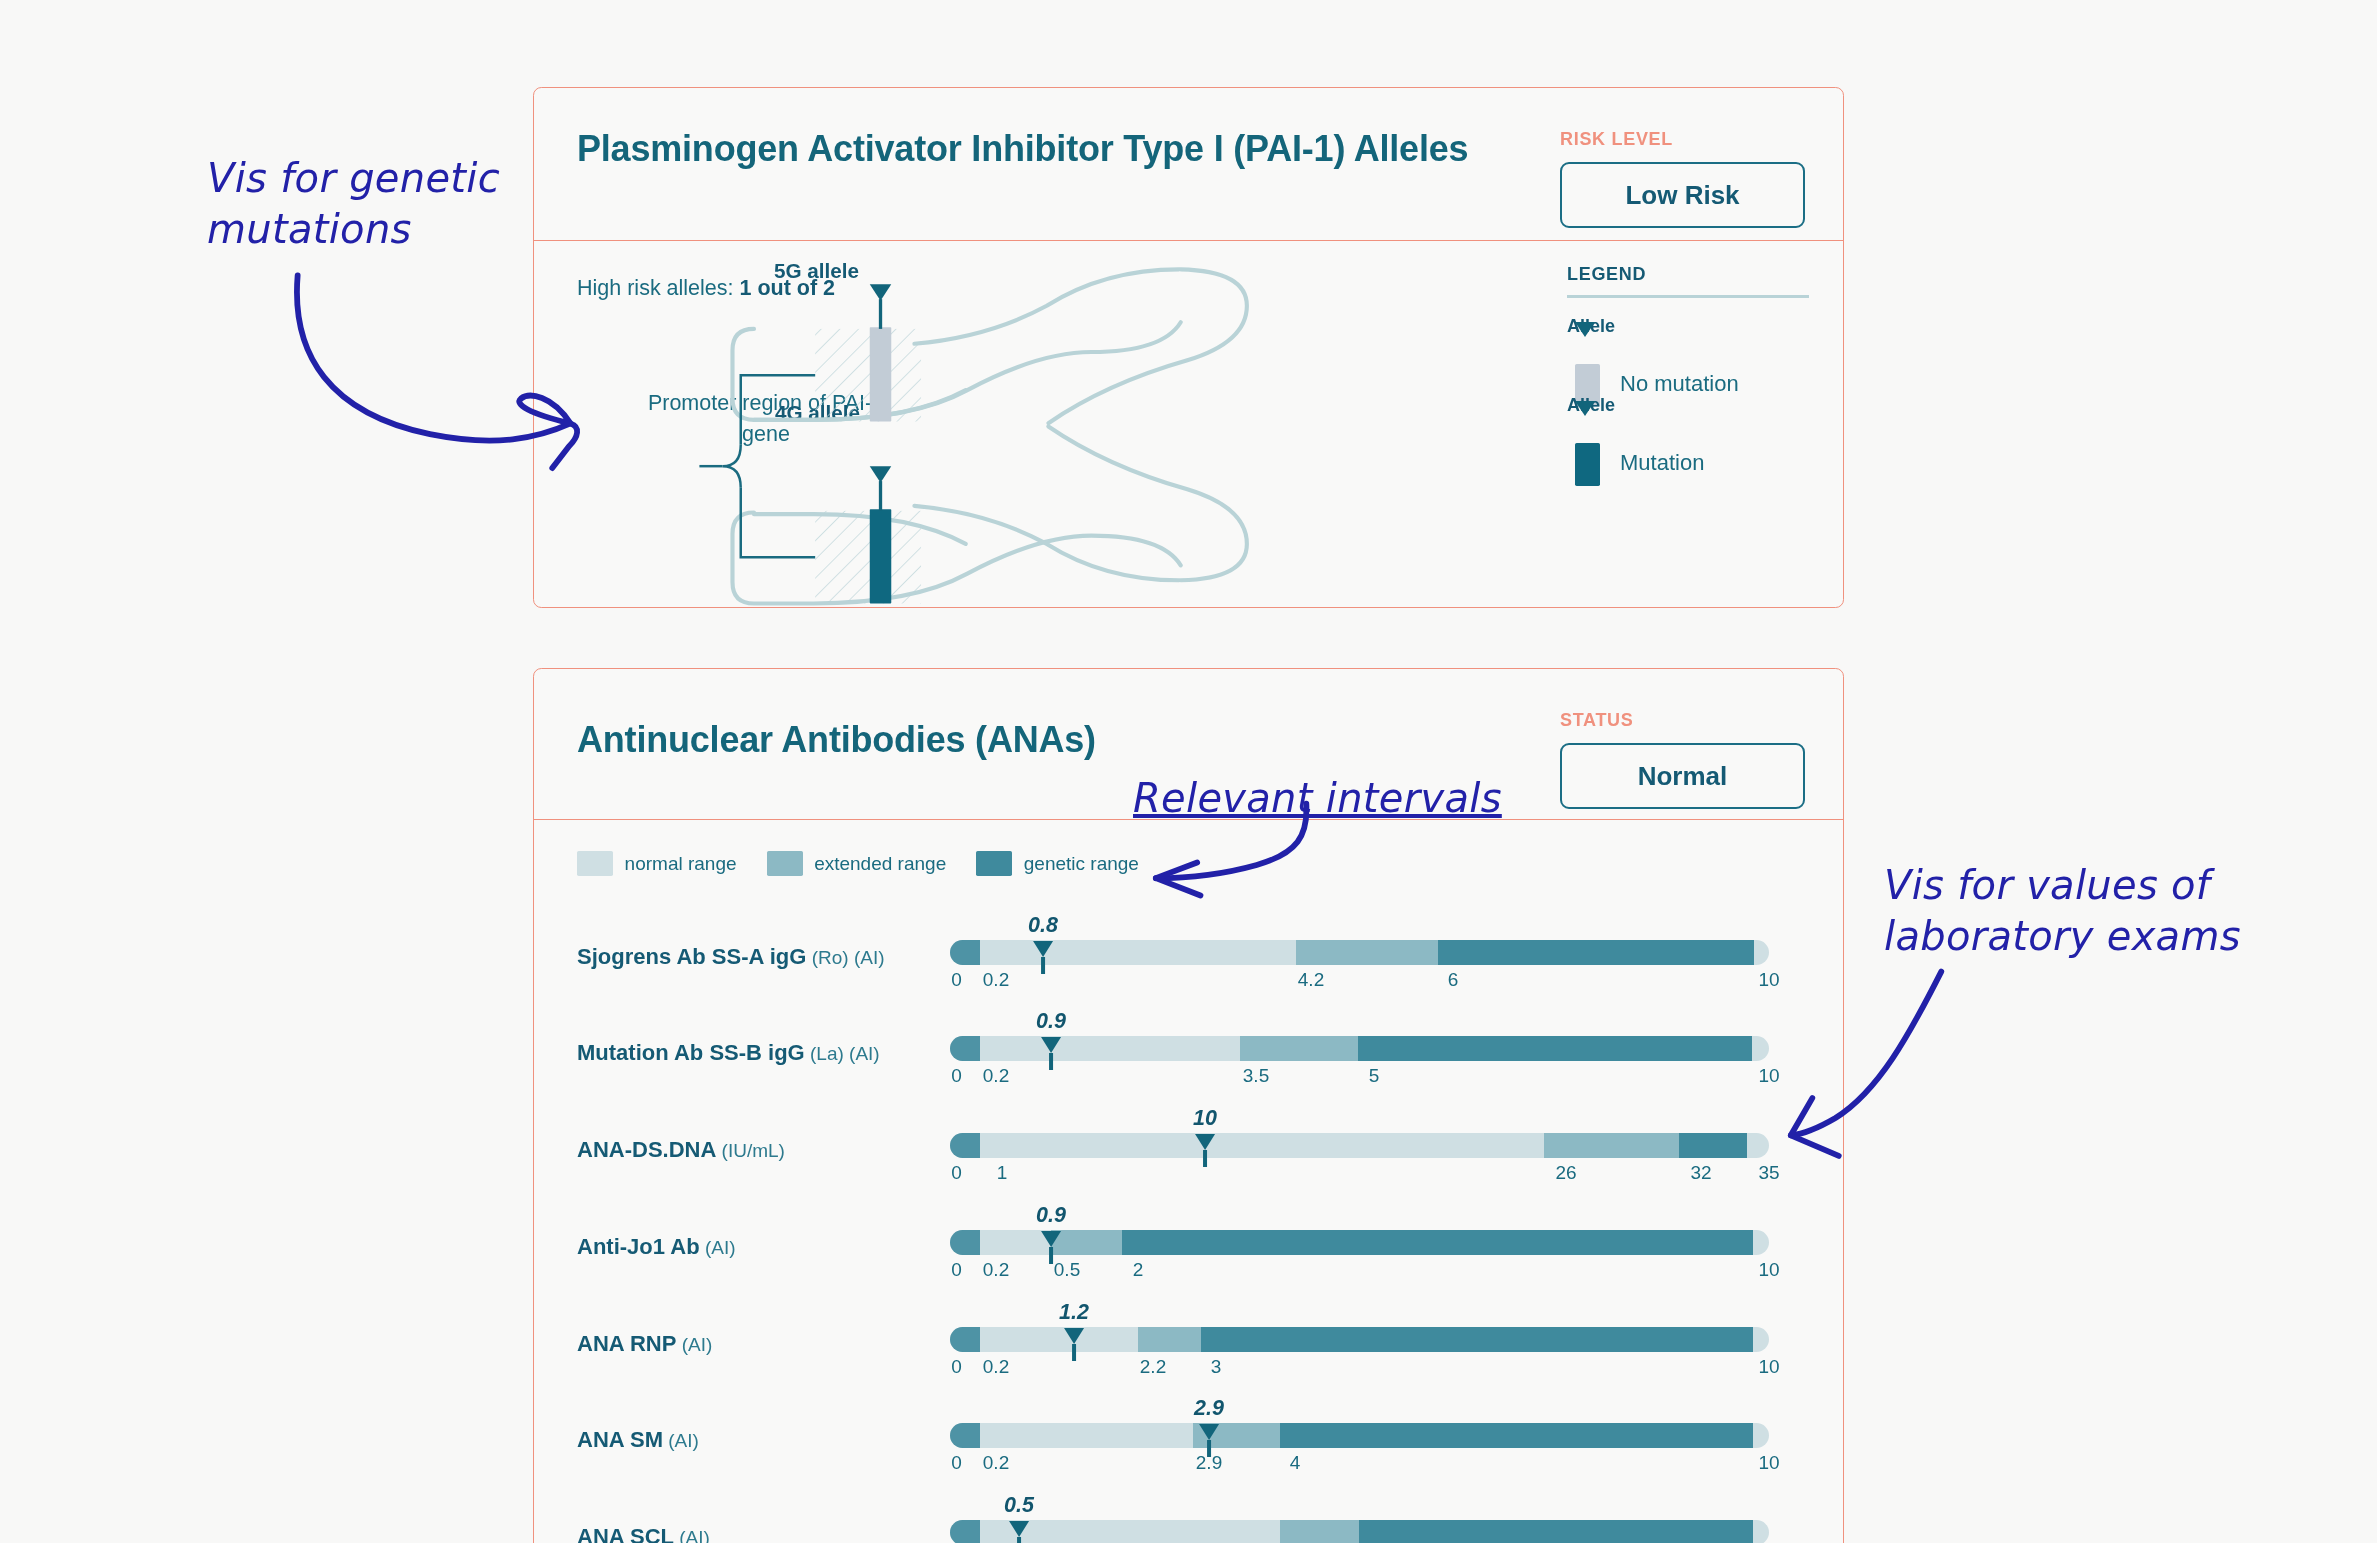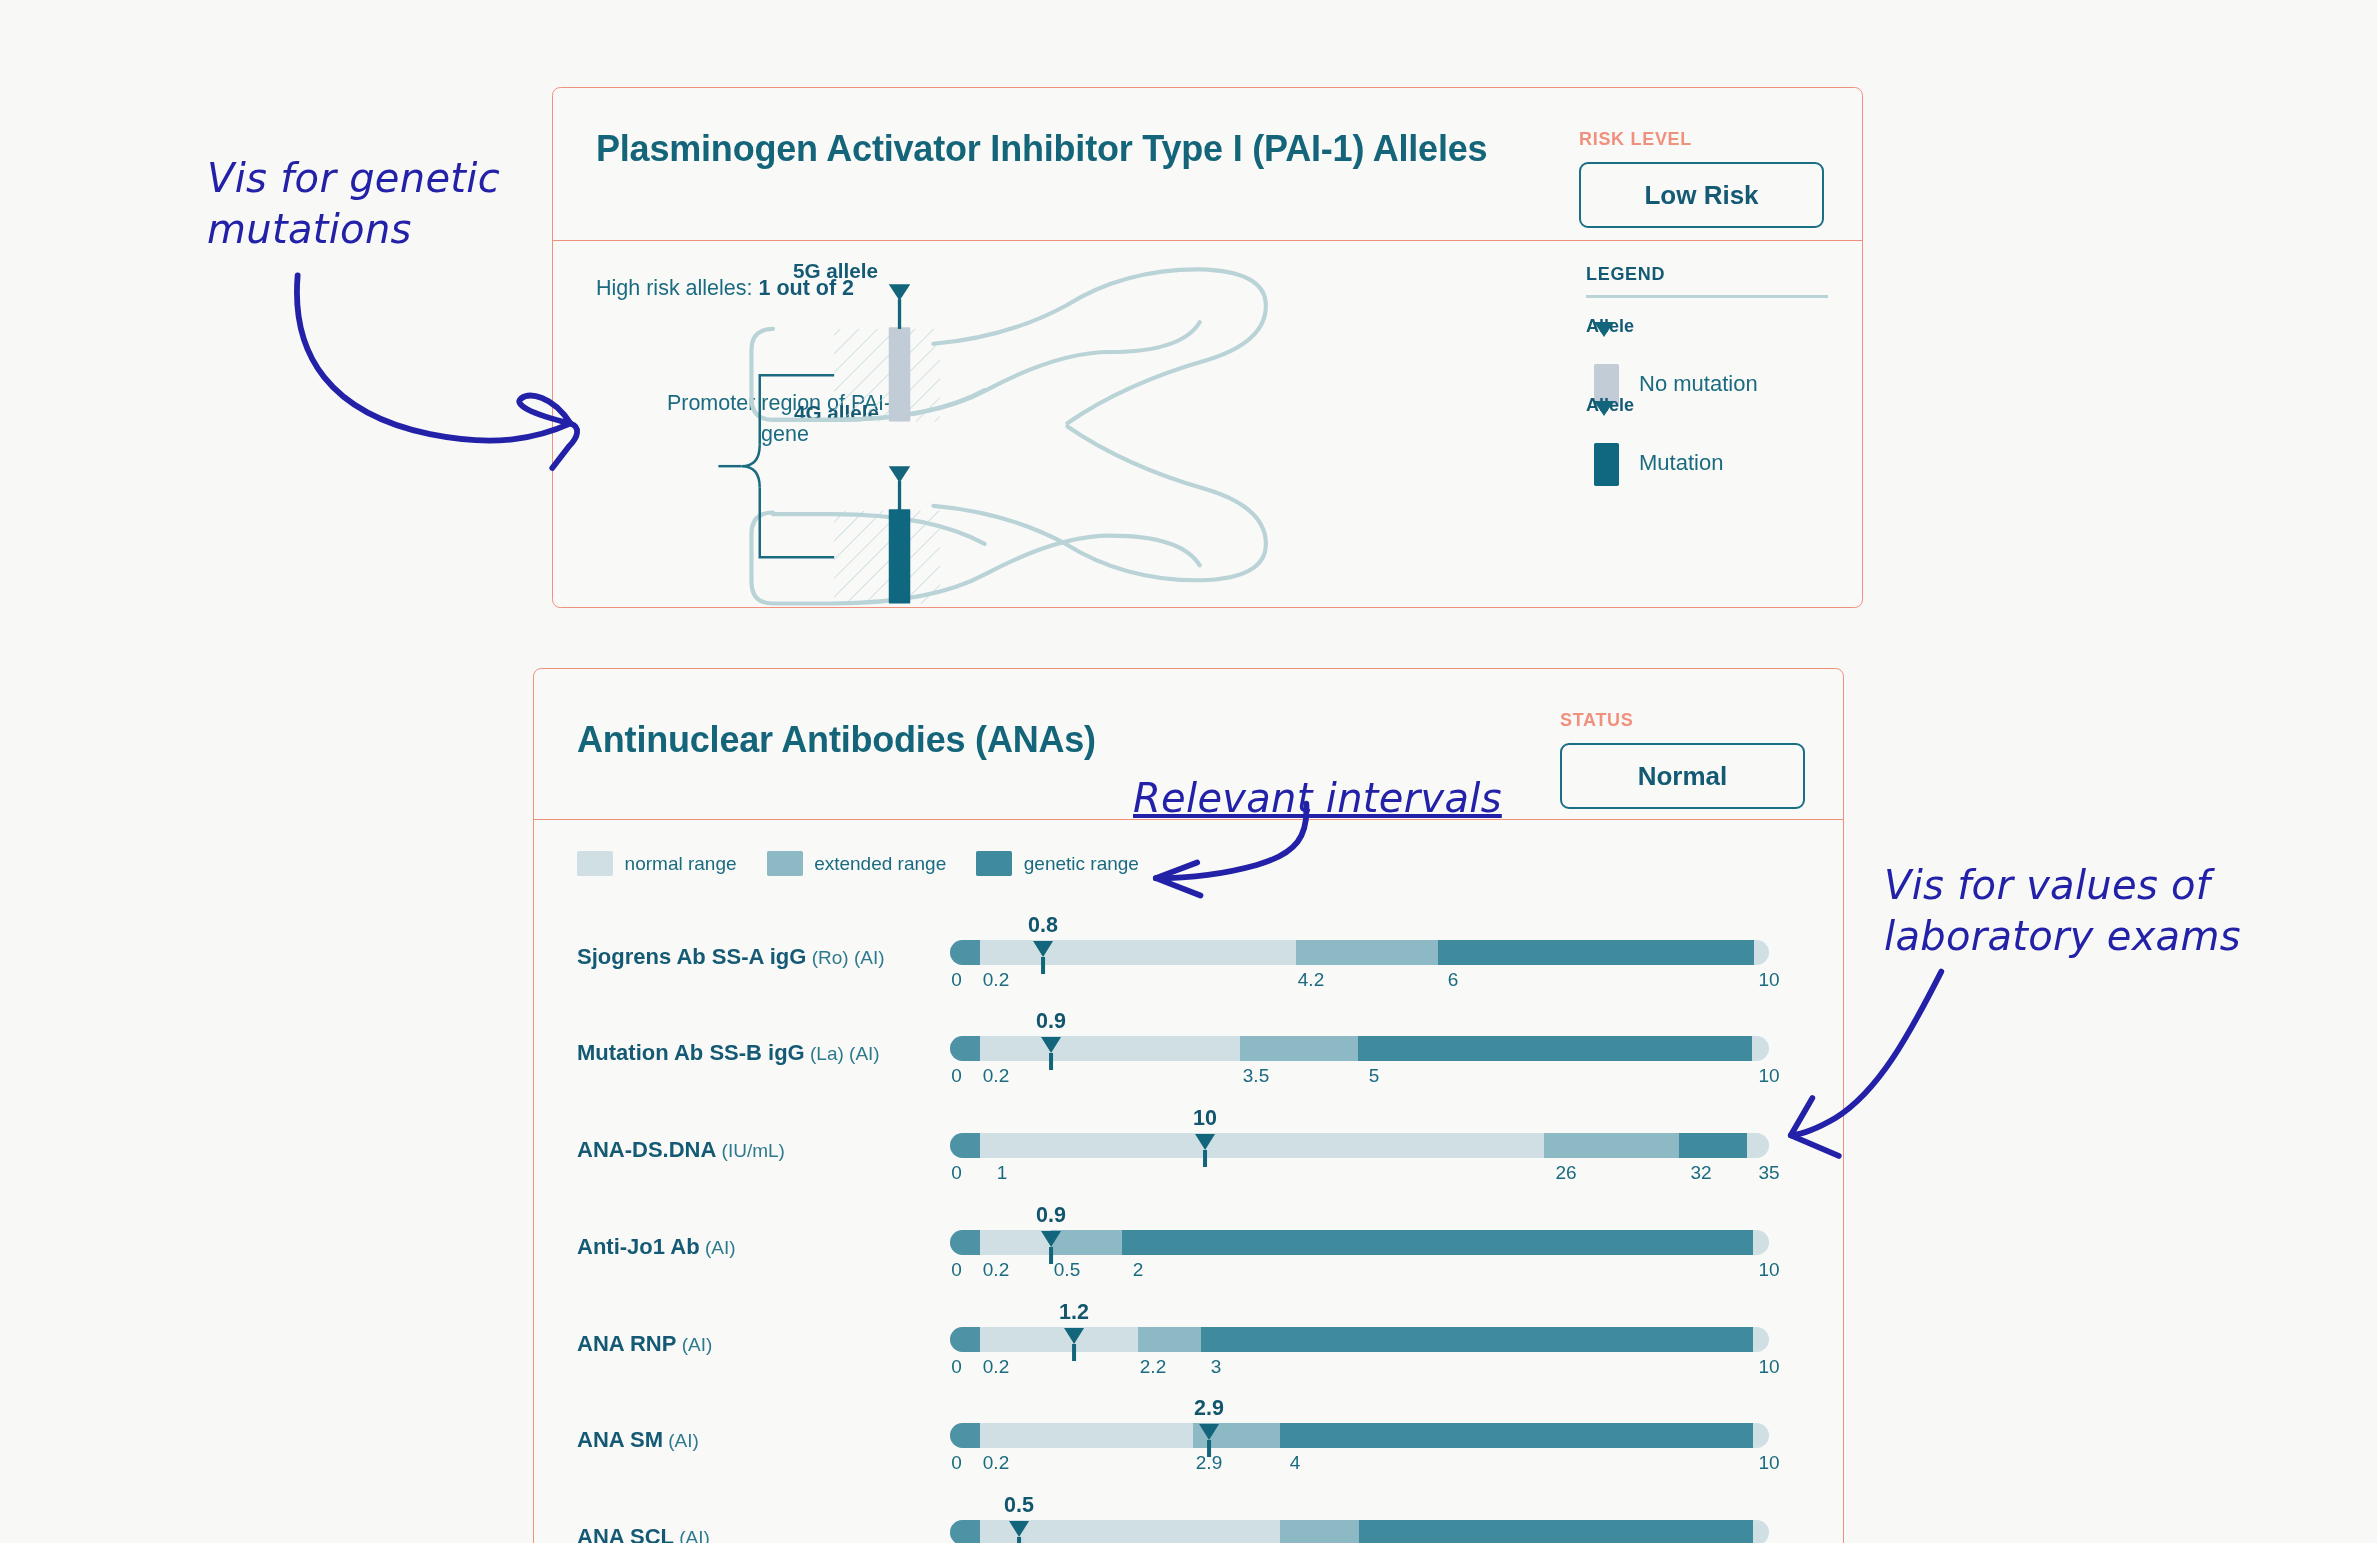--- a/index.html
+++ b/index.html
@@ -13,21 +13,21 @@
   .page{position:absolute;inset:0;}
 
   
   .card{
     position:absolute;
     background:#f9f9f8;
     border:1.7px solid #f0917e;
     border-radius:8.3px;
     box-sizing:border-box;
   }
-  #card-pai1{left:552px;top:87px;width:1311px;height:521px;}
+  #card-pai1{left:533px;top:87px;width:1311px;height:521px;}
   #card-ana {left:533px;top:668px;width:1311px;height:901px;}
 
   .card-header{
     position:relative;
     height:auto;
     padding:38px 35px 30px 43px;
     border-bottom:1.7px solid #f0917e;
     box-sizing:border-box;
     display:flex;
     justify-content:space-between;
@@ -141,21 +141,21 @@
     background:#cfdfe3;
   }
   .seg{height:100%;}
   .seg-cap{background:#4e93a5;}
   .seg-normal{background:#cfdfe3;}
   .seg-ext{background:#8cb9c4;}
   .seg-anom{background:#3f8a9d;}
 
   .marker{position:absolute;top:0;transform:translateX(-50%);text-align:center;}
   .marker-val{
-    color:#12566e;font-size:21.5px;font-weight:bold;margin-bottom:3.3px;white-space:nowrap;
+    color:#12566e;font-size:21.5px;font-weight:bold;margin-bottom:3.3px;white-space:nowrap;font-style:italic;
   }
   .marker-tri{
     width:0;height:0;margin:0 auto;
     border-left:10.8px solid transparent;
     border-right:10.8px solid transparent;
     border-top:16.5px solid #12657b;
   }
   .marker-stem{width:3.3px;height:16.5px;background:#12657b;margin:0 auto;}
 
   .ticks{position:absolute;left:0;top:56px;width:819px;height:28px;}

